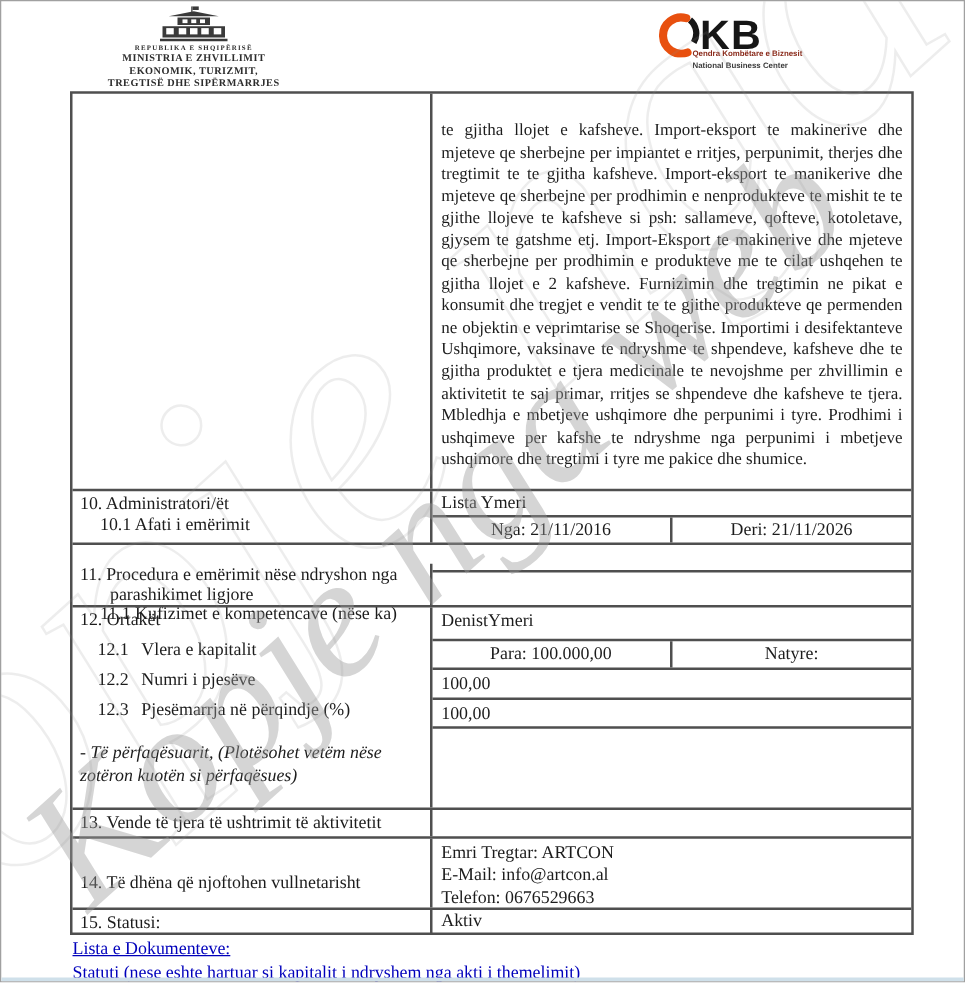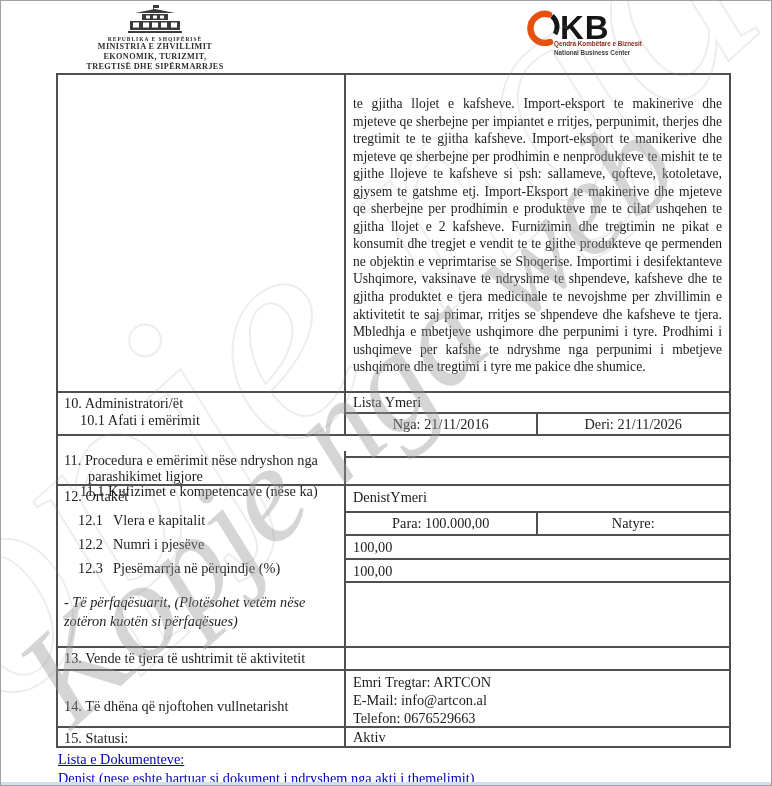--- a/index.html
+++ b/index.html
@@ -198,21 +198,21 @@
         <div>15. Statusi:</div>
       </div>
       <div class="cR">
         <div class="val">Aktiv</div>
       </div>
     </div>
   </div>
 
   <div class="links">
     <a>Lista e Dokumenteve:</a>
-    <a>Denist (nese eshte hartuar si dokument i ndryshem nga akti i themelimit)</a>
+    <a>Statuti (nese eshte hartuar si kapitalit i ndryshem nga akti i themelimit)</a>
   </div>
 
   <svg class="wm-layer" viewBox="0 0 772 786">
     <text transform="translate(-150 850) rotate(-42)" x="0" y="0" font-family="Liberation Serif, serif" font-style="italic" font-size="300" fill="none" stroke="#8c8c8c" stroke-opacity="0.16" stroke-width="2">Kopje nga web</text>
     <text transform="translate(70 730) rotate(-42)" x="0" y="0" font-family="Liberation Serif, serif" font-style="italic" font-size="138" fill="#9a9a9a" fill-opacity="0.42">Kopje nga web</text>
   </svg>
 
   <div class="bottom-strip"></div>
 </div>
 

